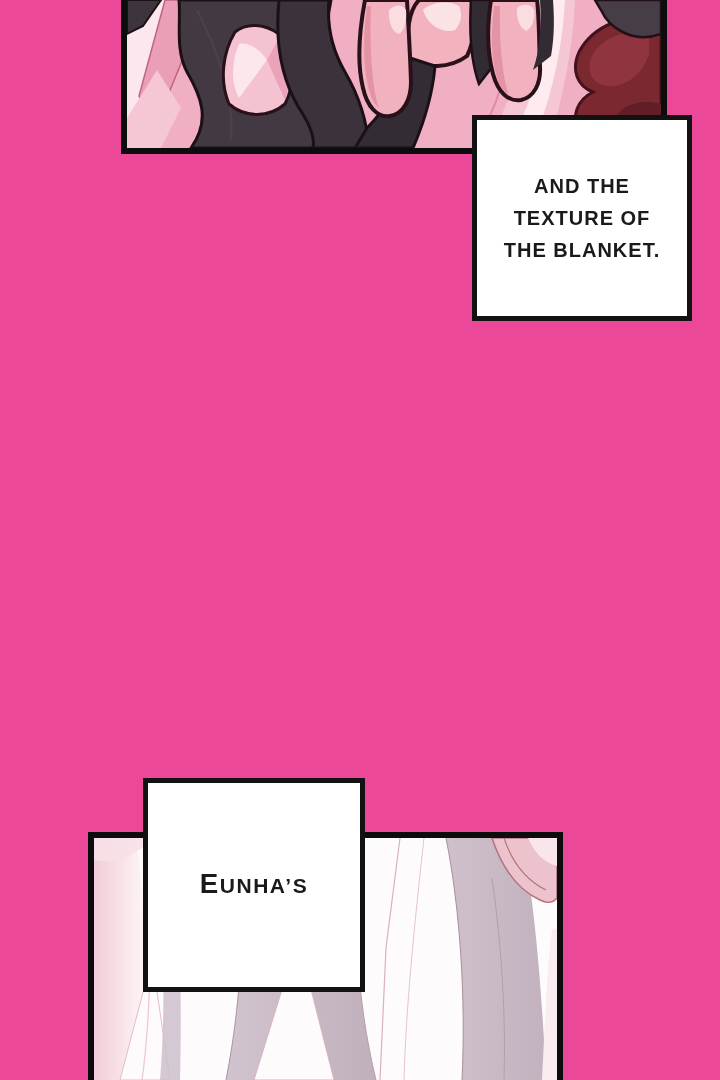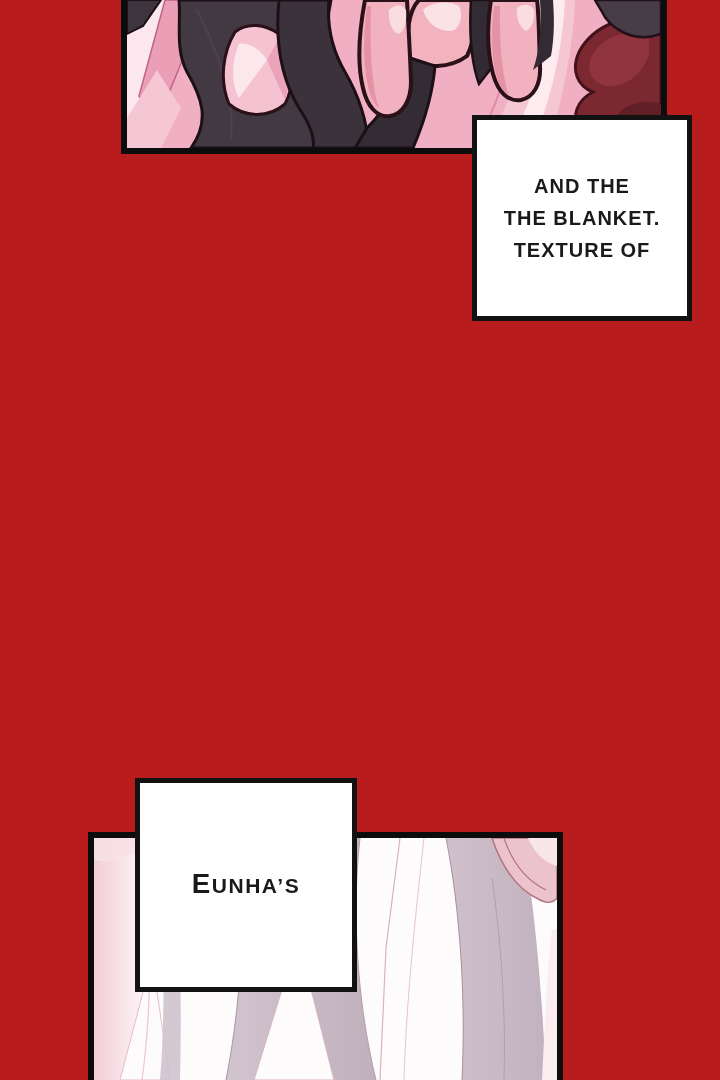--- a/index.html
+++ b/index.html
@@ -1,30 +1,30 @@
 <!DOCTYPE html>
 <html><head>
 <meta charset="utf-8">
 <style>
   html,body{margin:0;padding:0;background:#ffffff;}
   .page{
-    position:relative;width:720px;height:1080px;background:#b91c1c;
+    position:relative;width:720px;height:1080px;background:#ec4899;
     overflow:hidden;font-family:"Liberation Sans",sans-serif;
   }
   .panel{position:absolute;box-sizing:border-box;border:6px solid #0c0c0c;background:#ffffff;z-index:1;}
   .panel svg{display:block;width:100%;height:100%;}
   #panel-top{left:121px;top:0;width:546px;height:154px;border-top:none;}
   #panel-bottom{left:88px;top:832px;width:475px;height:248px;border-bottom:none;}
   .caption{
     position:absolute;z-index:3;background:#ffffff;border:5px solid #121212;box-sizing:border-box;
     display:flex;flex-direction:column;align-items:center;justify-content:center;
     text-align:center;color:#1b191a;font-weight:700;
   }
   #caption-blanket{left:472px;top:115px;width:220px;height:206px;font-size:20px;line-height:32px;letter-spacing:1px;}
-  #caption-hands{left:135px;top:778px;width:222px;height:214px;font-size:21px;line-height:34px;letter-spacing:1.5px;}
+  #caption-hands{left:143px;top:778px;width:222px;height:214px;font-size:21px;line-height:34px;letter-spacing:1.5px;}
   .cap-line{display:block;white-space:nowrap;}
   #caption-hands .cap-line::first-letter{font-size:1.32em;}
 </style>
 </head>
 <body>
 
 <div class="page">
 
   <div class="panel" id="panel-top">
     <svg viewBox="0 0 534 148" preserveAspectRatio="none">
@@ -68,22 +68,22 @@
 
       <path d="M364,0 C360,26 360,52 366,74 C371,92 381,102 394,100 C407,97 414,84 413,66 C412,40 412,14 410,0 Z" fill="#f2b1be" stroke="#2a1018" stroke-width="4"></path>
       <path d="M367,6 C364,32 364,56 369,74 C371,84 376,92 382,95 C376,80 372,44 373,6 Z" fill="#e493a5"></path>
       <path d="M390,8 C396,3 404,4 407,10 C408,20 405,28 399,31 C393,28 389,19 390,8 Z" fill="#fadde0"></path>
       <path d="M413,0 C415,26 413,50 406,70 L424,56 C428,34 427,15 426,0 Z" fill="#332b34"></path>
     </svg>
   </div>
 
   <div class="caption" id="caption-blanket">
     <span class="cap-line">AND THE</span>
+    <span class="cap-line">TEXTURE OF</span>
     <span class="cap-line">THE BLANKET.</span>
-    <span class="cap-line">TEXTURE OF</span>
   </div>
 
   <div class="panel" id="panel-bottom">
     <svg viewBox="0 0 463 242" preserveAspectRatio="none">
       <defs>
         <linearGradient id="gPinkL" x1="0" y1="0" x2="1" y2="0">
           <stop offset="0" stop-color="#f2cdd7"></stop>
             <stop offset="1" stop-color="#fdf4f6"></stop>
         </linearGradient>
         <linearGradient id="gMauve1" x1="0" y1="0" x2="1" y2="0">

